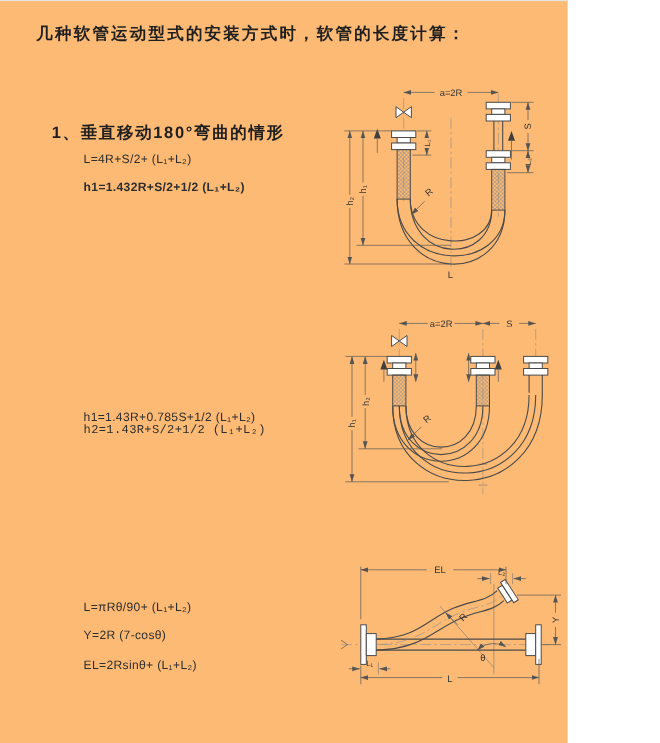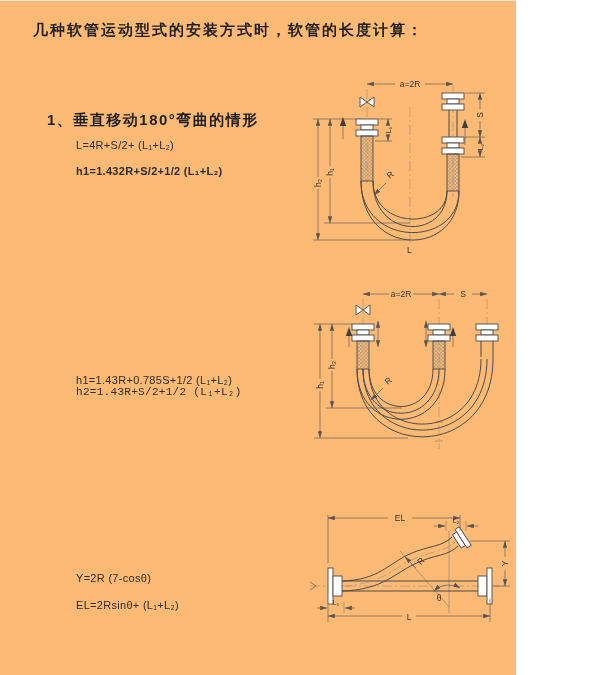--- a/index.html
+++ b/index.html
@@ -27,20 +27,21 @@
 
   <div class="t title" style="left:33px;top:20px;">几种软管运动型式的安装方式时，软管的长度计算：</div>
 
   <div class="t heading" style="left:47px;top:110px;">1、垂直移动180°弯曲的情形</div>
   <div class="t formula" style="left:76px;top:138px;">L=4R+S/2+ (L₁+L₂)</div>
   <div class="t formula" style="left:76px;top:164px;font-weight:bold;">h1=1.432R+S/2+1/2 (L₁+L₂)</div>
 
   <div class="t formula" style="left:76px;top:353px;margin-top:20px;">h1=1.43R+0.785S+1/2 (L₁+L₂)</div>
   <div class="t formula" style="left:76px;top:385px;font-family:Liberation Mono, monospace;">h2=1.43R+S/2+1/2 (L₁+L₂)</div>
 
+  <div class="t formula" style="left:76px;top:545px;">L=πRθ/90+ (L₁+L₂)</div>
   <div class="t formula" style="left:76px;top:571px;">Y=2R (7-cosθ)</div>
   <div class="t formula" style="left:76px;top:598px;">EL=2Rsinθ+ (L₁+L₂)</div>
 
   <svg class="dg" style="left:310px;top:70px;" width="290" height="190" viewBox="0 0 290 190">
     <defs>
       <marker id="ar1" markerWidth="8" markerHeight="6" refX="6.8" refY="3" orient="auto-start-reverse" markerUnits="userSpaceOnUse">
         <path d="M0,0.8 L7,3 L0,5.2 Z" fill="#555"></path>
       </marker>
       <pattern id="br1" patternUnits="userSpaceOnUse" width="3.5" height="3.5">
         <path d="M0,0 L3.5,3.5 M3.5,0 L0,3.5" stroke="#8a8a8a" stroke-width="0.5"></path>

